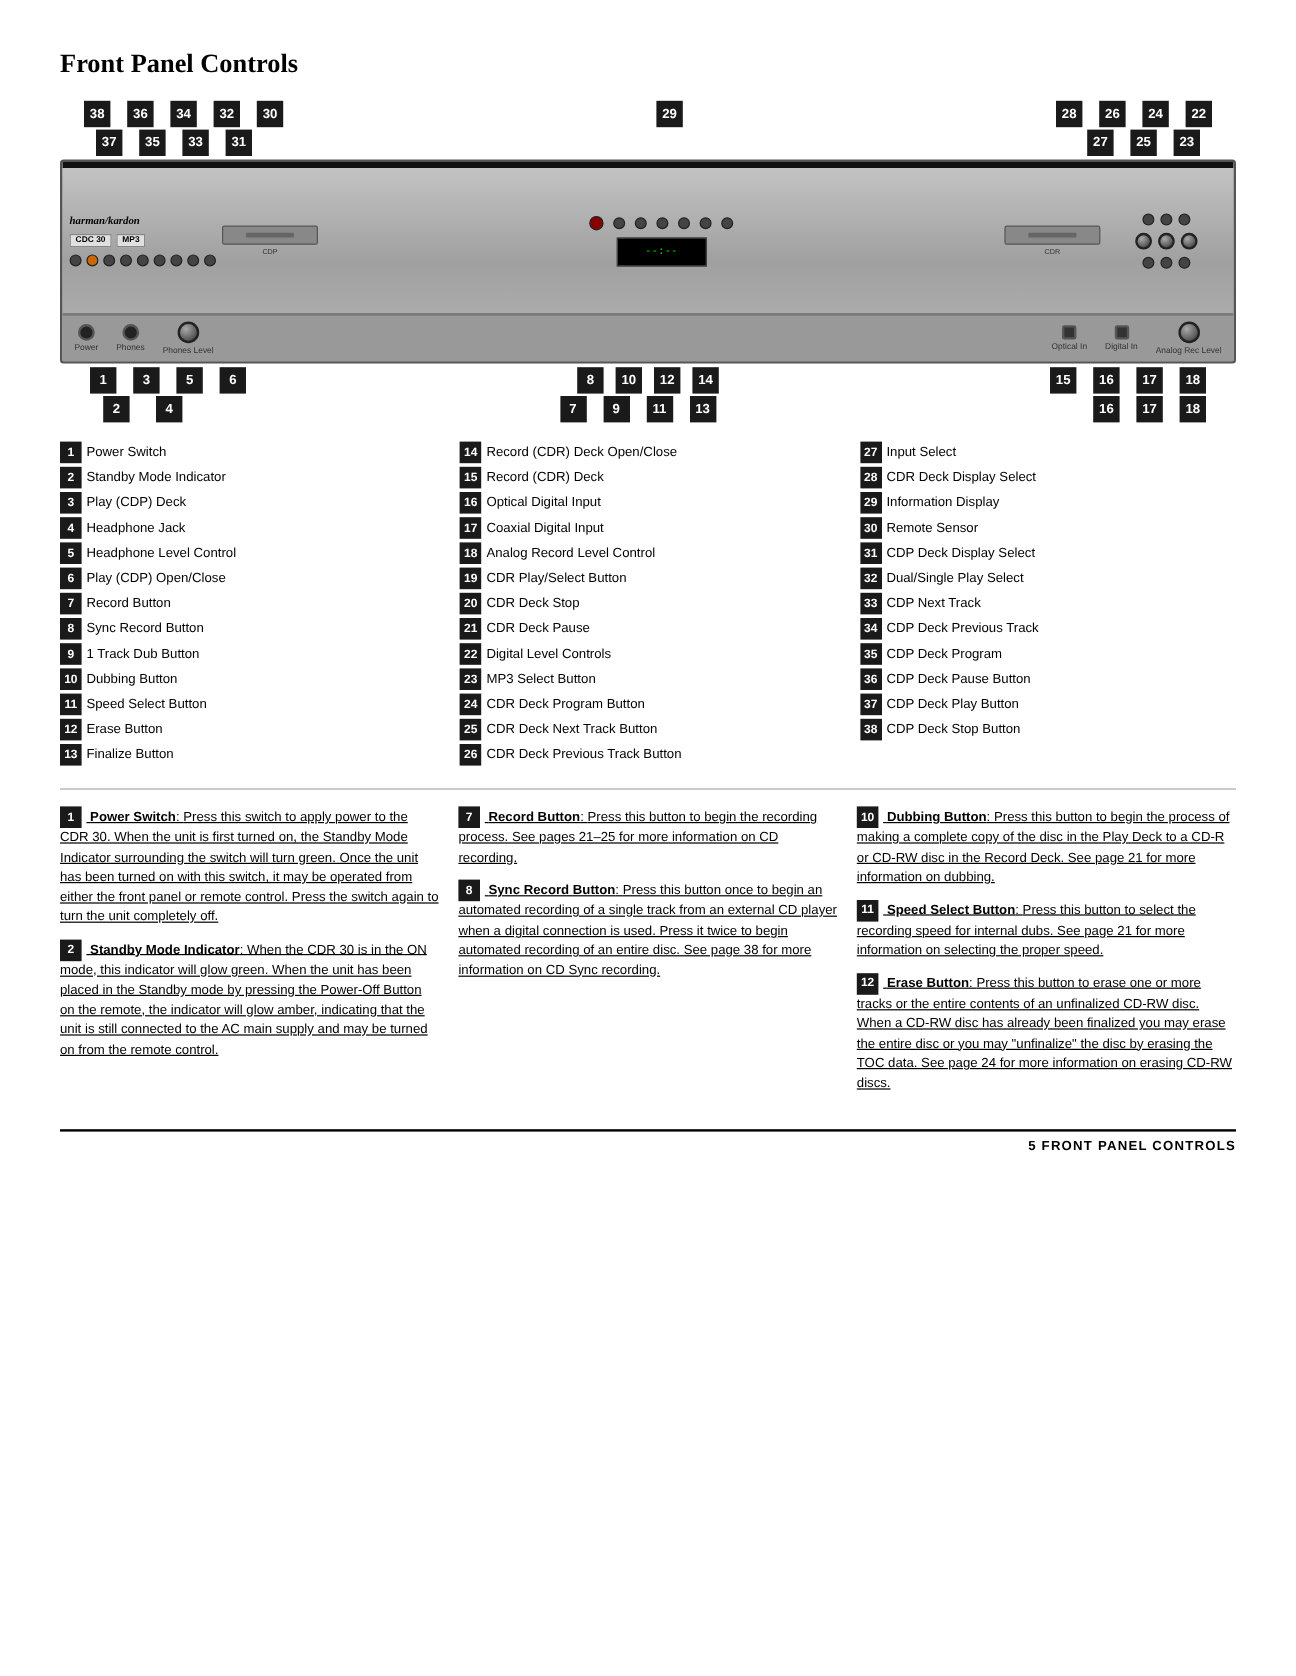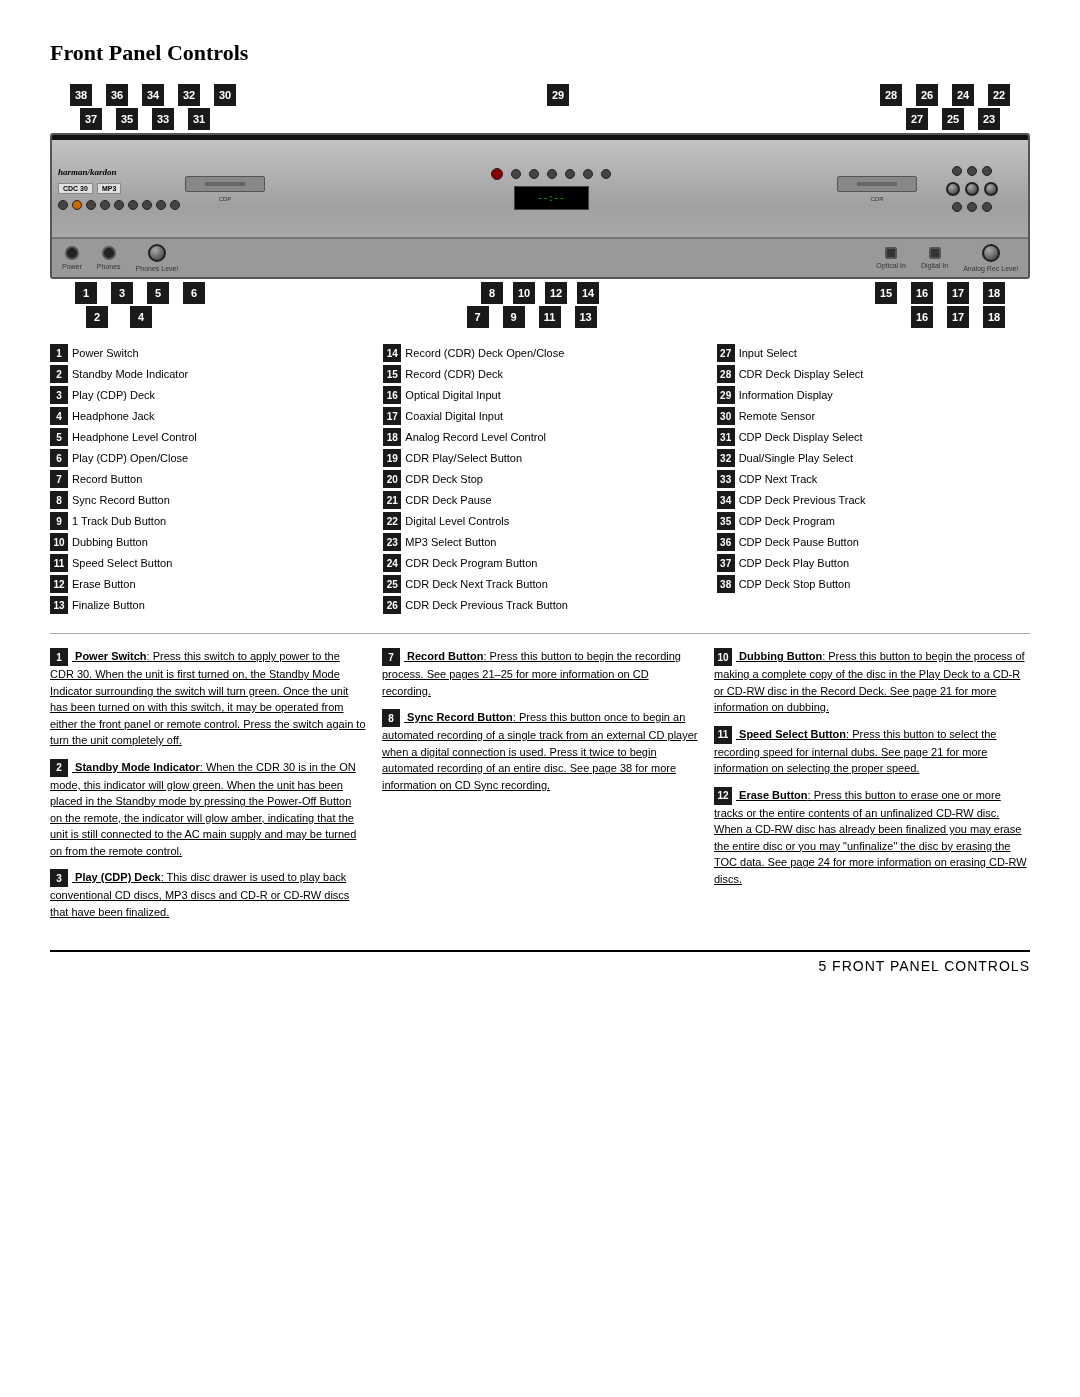--- a/index.html
+++ b/index.html
@@ -99,22 +99,22 @@
     
     .footer {
       margin-top: 20px;
       display: flex;
       justify-content: flex-end;
       border-top: 2px solid #000;
       padding-top: 6px;
     }
 
     .footer-text {
-      font-size: 14px;
-      font-weight: normal;
+      font-size: 11px;
+      font-weight: bold;
       text-transform: uppercase;
       letter-spacing: 1px;
     }
 
     
     .diagram-container {
       position: relative;
       width: 100%;
     }
 
@@ -133,21 +133,21 @@
       width: 22px;
       height: 22px;
       display: flex;
       align-items: center;
       justify-content: center;
     }
 
     
     .device-detailed {
       width: 100%;
-      height: 146px;
+      height: 170px;
       background: linear-gradient(180deg, #c5c5c5 0%, #a0a0a0 50%, #b5b5b5 100%);
       border: 2px solid #555;
       border-radius: 3px;
       display: flex;
       flex-direction: column;
       overflow: hidden;
       position: relative;
     }
 
     .d-top {
@@ -660,24 +660,20 @@
 
     <div class="desc-col">
       <div class="desc-item">
         <span class="item-num">1</span>
         <b>Power Switch</b>: <span>Press this switch to apply power to the CDR 30. When the unit is first turned on, the Standby Mode Indicator surrounding the switch will turn green. Once the unit has been turned on with this switch, it may be operated from either the front panel or remote control. Press the switch again to turn the unit completely off.</span>
       </div>
       <div class="desc-item">
         <span class="item-num">2</span>
         <b>Standby Mode Indicator</b>: <span>When the CDR 30 is in the ON mode, this indicator will glow green. When the unit has been placed in the Standby mode by pressing the Power-Off Button on the remote, the indicator will glow amber, indicating that the unit is still connected to the AC main supply and may be turned on from the remote control.</span>
       </div>
-      <div class="desc-item">
-        <span class="item-num">3</span>
-        <b>Play (CDP) Deck</b>: <span>This disc drawer is used to play back conventional CD discs, MP3 discs and CD-R or CD-RW discs that have been finalized.</span>
-      </div>
     </div>
 
     <div class="desc-col">
       <div class="desc-item">
         <span class="item-num">7</span>
         <b>Record Button</b>: <span>Press this button to begin the recording process. See pages 21–25 for more information on CD recording.</span>
       </div>
       <div class="desc-item">
         <span class="item-num">8</span>
         <b>Sync Record Button</b>: <span>Press this button once to begin an automated recording of a single track from an external CD player when a digital connection is used. Press it twice to begin automated recording of an entire disc. See page 38 for more information on CD Sync recording.</span>

